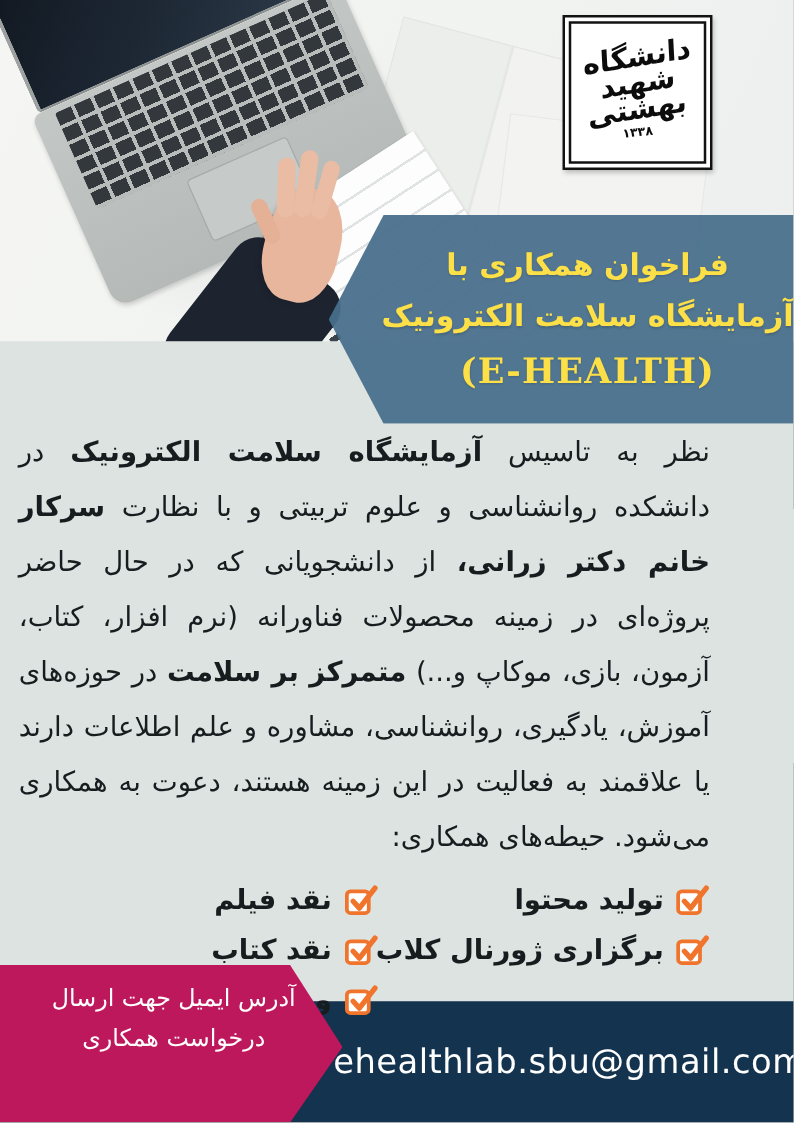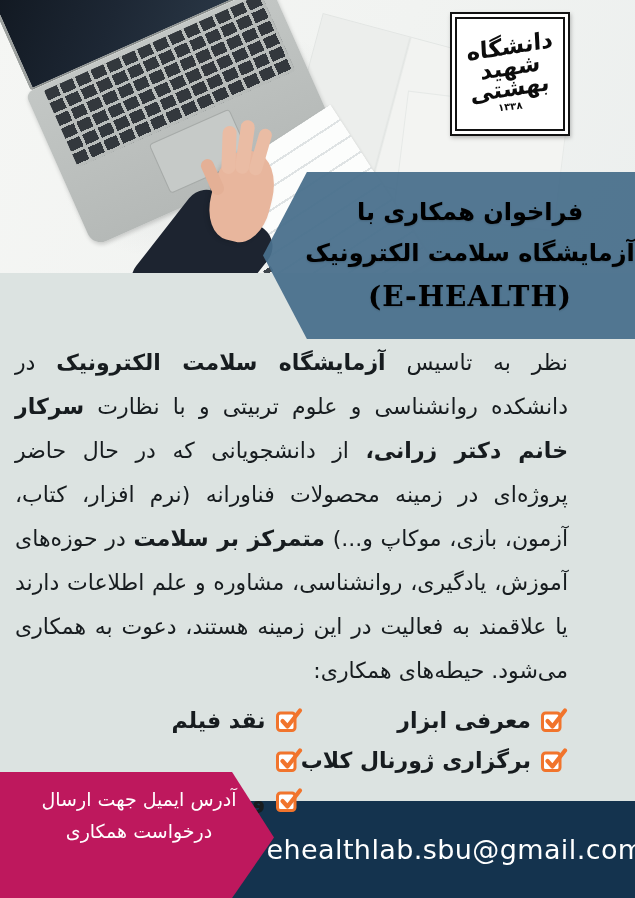--- a/index.html
+++ b/index.html
@@ -49,21 +49,21 @@
   .logo-word{font-weight:bold;font-size:23px;line-height:.92;color:#0c0c0c;
         transform:rotate(-9deg) skewX(-6deg);white-space:nowrap;}
   .logo-year{font-size:10px;font-weight:bold;color:#0c0c0c;margin-top:2px;transform:rotate(-6deg);}
 
   
   .banner{position:absolute;left:263px;top:172px;width:372px;height:167px;z-index:4;
           background:rgba(72,110,139,.94);
           clip-path:polygon(11.8% 0,100% 0,100% 100%,11.8% 100%,0 50%);
           display:flex;flex-direction:column;align-items:center;justify-content:center;
           gap:13px;padding-left:42px;box-sizing:border-box;direction:rtl;}
-  .banner-line{color:#000000;font-weight:bold;font-size:24px;white-space:nowrap;text-shadow:0 1px 2px rgba(0,0,0,.15);}
+  .banner-line{color:#fde047;font-weight:bold;font-size:24px;white-space:nowrap;text-shadow:0 1px 2px rgba(0,0,0,.15);}
   .banner-line.en{font-family:"DejaVu Serif",serif;font-size:28px;letter-spacing:1px;direction:ltr;}
 
   
   .content{position:absolute;left:0;top:341px;width:583px;padding:0 15px;box-sizing:border-box;z-index:2;direction:rtl;}
   .paragraph{font-size:22px;line-height:44px;color:#171c1f;text-align:justify;margin:0;}
   .paragraph .bold{font-weight:bold;}
 
   .checklist{display:flex;direction:rtl;margin-top:13px;}
   .check-col{display:flex;flex-direction:column;gap:12px;}
   .check-col.right{width:48%;}
@@ -127,21 +127,21 @@
     <p class="paragraph"><span>نظر به تاسیس </span><span class="bold">آزمایشگاه سلامت الکترونیک</span><span> در دانشکده روانشناسی و علوم تربیتی و با نظارت </span><span class="bold">سرکار خانم دکتر زرانی،</span><span> از دانشجویانی که در حال حاضر پروژه‌ای در زمینه محصولات فناورانه (نرم افزار، کتاب، آزمون، بازی، موکاپ و...) </span><span class="bold">متمرکز بر سلامت</span><span> در حوزه‌های آموزش، یادگیری، روانشناسی، مشاوره و علم اطلاعات دارند یا علاقمند به فعالیت در این زمینه هستند، دعوت به همکاری می‌شود. حیطه‌های همکاری:</span></p>
     <div class="checklist">
       <div class="check-col right">
           <div class="check-item">
             <span class="checkbox">
               <svg viewBox="0 0 28 28" width="28" height="28" aria-hidden="true">
                 <rect x="2.5" y="7" width="17.5" height="17.5" rx="3" fill="#ffffff" stroke="#f1742c" stroke-width="3"></rect>
                 <path d="M7.5 15 L12.5 20.5 L25 4.5" fill="none" stroke="#f1742c" stroke-width="4.2" stroke-linecap="round" stroke-linejoin="round"></path>
               </svg>
             </span>
-            <span class="check-label">معرفی ابزار</span>
+            <span class="check-label">تولید محتوا</span>
           </div>
           <div class="check-item">
             <span class="checkbox">
               <svg viewBox="0 0 28 28" width="28" height="28" aria-hidden="true">
                 <rect x="2.5" y="7" width="17.5" height="17.5" rx="3" fill="#ffffff" stroke="#f1742c" stroke-width="3"></rect>
                 <path d="M7.5 15 L12.5 20.5 L25 4.5" fill="none" stroke="#f1742c" stroke-width="4.2" stroke-linecap="round" stroke-linejoin="round"></path>
               </svg>
             </span>
             <span class="check-label">برگزاری ژورنال کلاب</span>
           </div>
@@ -156,20 +156,21 @@
             </span>
             <span class="check-label">نقد فیلم</span>
           </div>
           <div class="check-item">
             <span class="checkbox">
               <svg viewBox="0 0 28 28" width="28" height="28" aria-hidden="true">
                 <rect x="2.5" y="7" width="17.5" height="17.5" rx="3" fill="#ffffff" stroke="#f1742c" stroke-width="3"></rect>
                 <path d="M7.5 15 L12.5 20.5 L25 4.5" fill="none" stroke="#f1742c" stroke-width="4.2" stroke-linecap="round" stroke-linejoin="round"></path>
               </svg>
             </span>
+            <span class="check-label">نقد کتاب</span>
           </div>
           <div class="check-item">
             <span class="checkbox">
               <svg viewBox="0 0 28 28" width="28" height="28" aria-hidden="true">
                 <rect x="2.5" y="7" width="17.5" height="17.5" rx="3" fill="#ffffff" stroke="#f1742c" stroke-width="3"></rect>
                 <path d="M7.5 15 L12.5 20.5 L25 4.5" fill="none" stroke="#f1742c" stroke-width="4.2" stroke-linecap="round" stroke-linejoin="round"></path>
               </svg>
             </span>
             <span class="check-label">و سایر فعالیت‌های مرتبط</span>
           </div>

